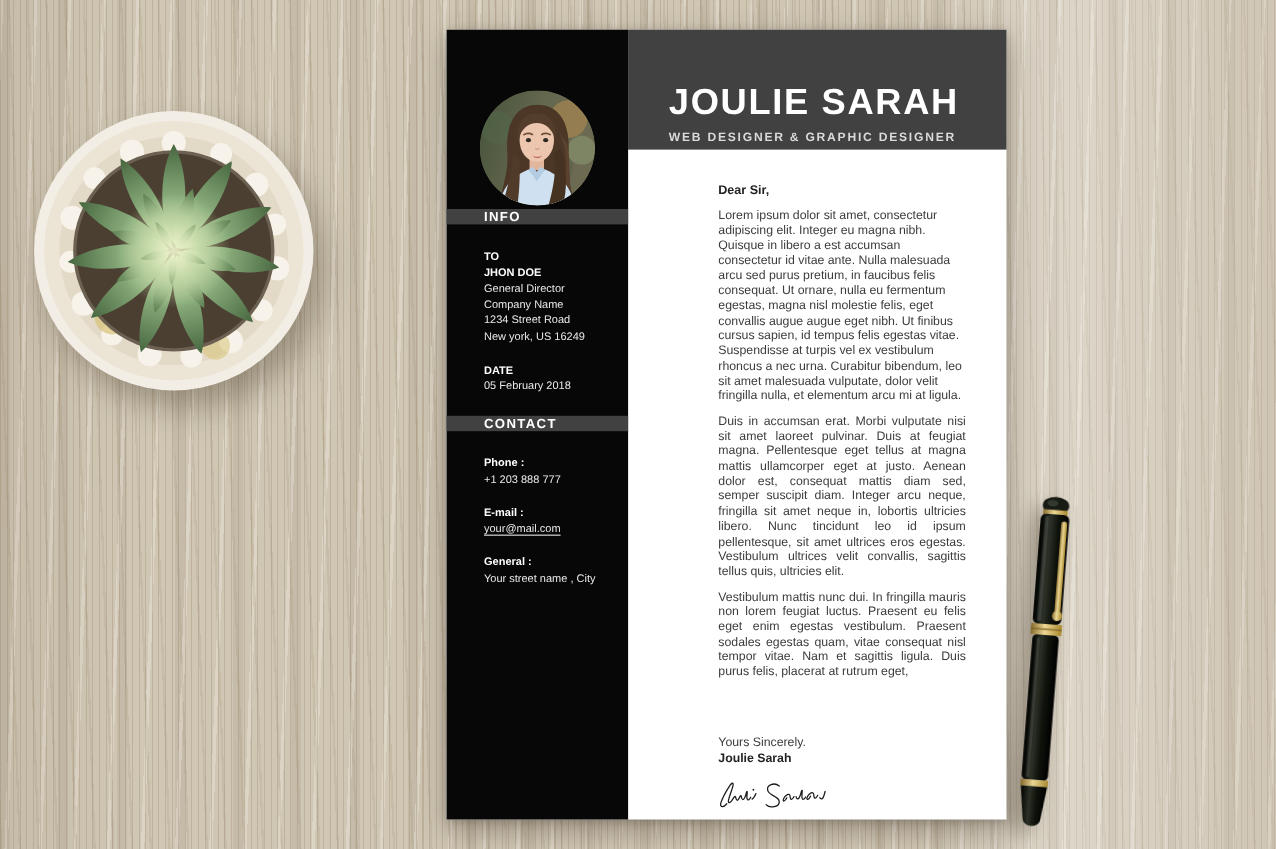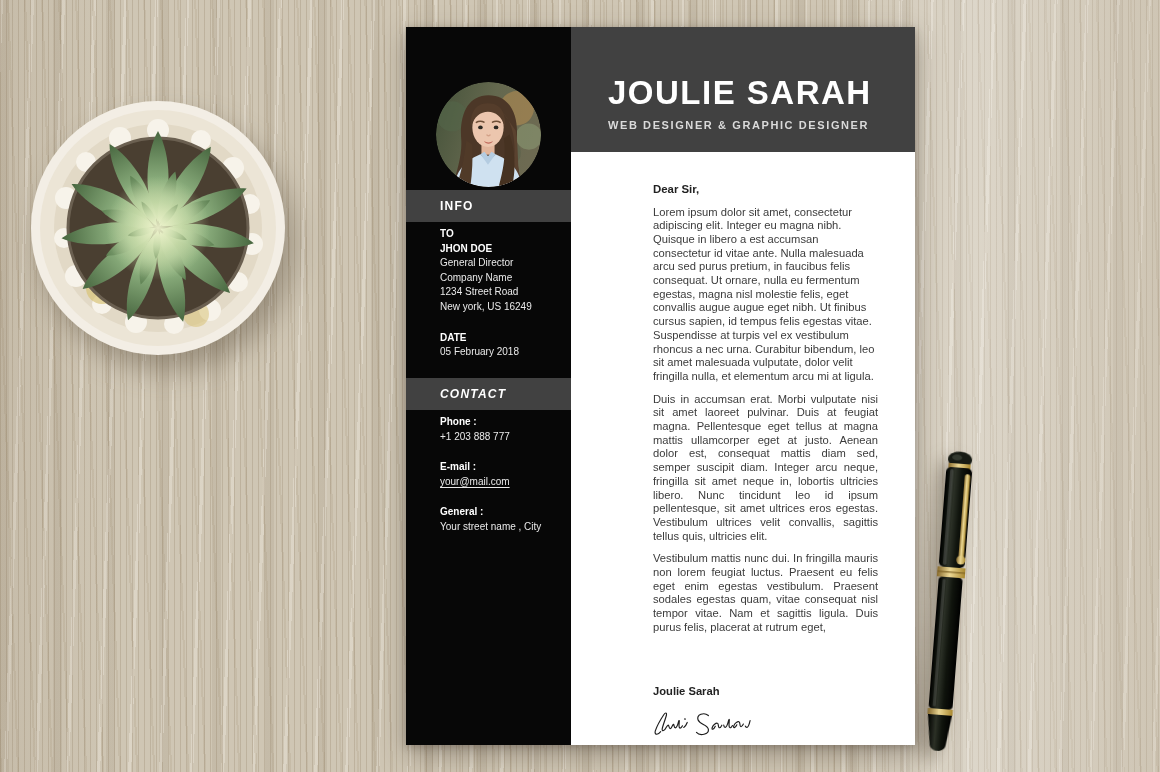--- a/index.html
+++ b/index.html
@@ -39,26 +39,26 @@
   }
   .sidebar {
     width:165px; height:100%; background:#070707; color:#f0f0f0;
     flex:0 0 165px; position:relative;
   }
   .photo-wrap {
     position:absolute; left:30px; top:55px; width:105px; height:105px;
     border-radius:50%; overflow:hidden;
   }
   .section-bar {
-    position:absolute; left:0; width:100%; height:32px; background:#414141;
+    position:absolute; left:0; width:100%; height:14px; background:#414141;
     display:flex; align-items:center; padding-left:34px;
     font-size:12px; font-weight:bold; letter-spacing:1.2px; color:#ffffff;
   }
   .bar-info { top:163px; }
-  .bar-contact { top:351px;font-style:italic; }
+  .bar-contact { top:351px; }
   .sb-block { position:absolute; left:34px; right:4px; font-size:10px; line-height:14.6px; color:#e9e9e9; }
   .sb-label { font-weight:bold; color:#ffffff; }
   .sb-gap { height:16px; }
   .sb-underline { text-decoration:underline; text-underline-offset:2px; cursor:pointer; }
 
   .main { flex:1; display:flex; flex-direction:column; }
   .doc-header {
     height:163px; background:#414141; color:#ffffff;
     padding:47px 0 0 37px;
   }
@@ -272,20 +272,21 @@
         <div class="doc-title">WEB DESIGNER &amp; GRAPHIC DESIGNER</div>
       </div>
 
       <div class="letter">
         <div class="salutation">Dear Sir,</div>
         <p class="para para-left">Lorem ipsum dolor sit amet, consectetur adipiscing elit. Integer eu magna nibh. Quisque in libero a est accumsan consectetur id vitae ante. Nulla malesuada arcu sed purus pretium, in faucibus felis consequat. Ut ornare, nulla eu fermentum egestas, magna nisl molestie felis, eget convallis augue augue eget nibh. Ut finibus cursus sapien, id tempus felis egestas vitae. Suspendisse at turpis vel ex vestibulum rhoncus a nec urna. Curabitur bibendum, leo sit amet malesuada vulputate, dolor velit fringilla nulla, et elementum arcu mi at ligula.</p>
         <p class="para para-just">Duis in accumsan erat. Morbi vulputate nisi sit amet laoreet pulvinar. Duis at feugiat magna. Pellentesque eget tellus at magna mattis ullamcorper eget at justo. Aenean dolor est, consequat mattis diam sed, semper suscipit diam. Integer arcu neque, fringilla sit amet neque in, lobortis ultricies libero. Nunc tincidunt leo id ipsum pellentesque, sit amet ultrices eros egestas. Vestibulum ultrices velit convallis, sagittis tellus quis, ultricies elit.</p>
         <p class="para para-just">Vestibulum mattis nunc dui. In fringilla mauris non lorem feugiat luctus. Praesent eu felis eget enim egestas vestibulum. Praesent sodales egestas quam, vitae consequat nisl tempor vitae. Nam et sagittis ligula. Duis purus felis, placerat at rutrum eget,</p>
 
         <div class="closing-block">
+          <div class="closing-line">Yours Sincerely.</div>
           <div class="closing-name">Joulie Sarah</div>
           <svg class="signature" viewBox="0 0 130 40">
             <g fill="none" stroke="#1c1c1c" stroke-width="1.5" stroke-linecap="round">
               <path d="M10,30 C6,35 1.5,34 3,29 C5,23 10,14 14,8 C16,5 18,5 17.5,8 C16.5,13 13,21 12,26 C11.5,28.5 12.5,29.5 14.5,28 C16.5,26.5 17.5,22.5 19.5,21.5 C21,20.8 20.5,26 22.5,26 C24.5,26 25,21 26.5,20.5 C27.8,20.1 26.8,25 29,25 C31,25 32.2,21 33.2,17 C33.6,15.3 34.3,15 34.2,16.3 C34,19 33.2,23 34.3,24.8 C35.3,26.3 37.3,24.3 38.3,22.3"></path>
               <path d="M41,13.5 C41.4,12.9 42.1,13.1 41.8,13.9"></path>
               <path d="M40,24.5 C42,23.5 43.5,20.5 44.5,18"></path>
               <path d="M72,9 C66,4 56.5,8 58.5,14.5 C60.5,21 71,20.5 72,27 C73,33.5 61,36 56.5,31"></path>
               <path d="M81,23 C79,27.5 75.8,28 77,24.5 C78.2,21 81.8,18.5 83.8,19 C85.6,19.4 84.3,24 86,24.8 C87.3,25.4 88.5,23.5 89.5,21.5"></path>
               <path d="M92,21.5 C92.3,22.5 92,24 93.5,24.3 C95.5,24.6 97,20.5 98.2,15.5 C98.6,13.8 99.3,13.6 99.2,15 C99,18.3 98.3,22.5 99.4,24.3 C100.3,25.7 102.3,24 103.3,22"></path>
               <path d="M109,21 C107,25.5 103.8,26 105,22.5 C106.2,19 109.8,16.5 111.8,17 C113.6,17.4 112.3,22.5 114,23.3 C115.3,23.9 116.5,22 117.5,20"></path>

